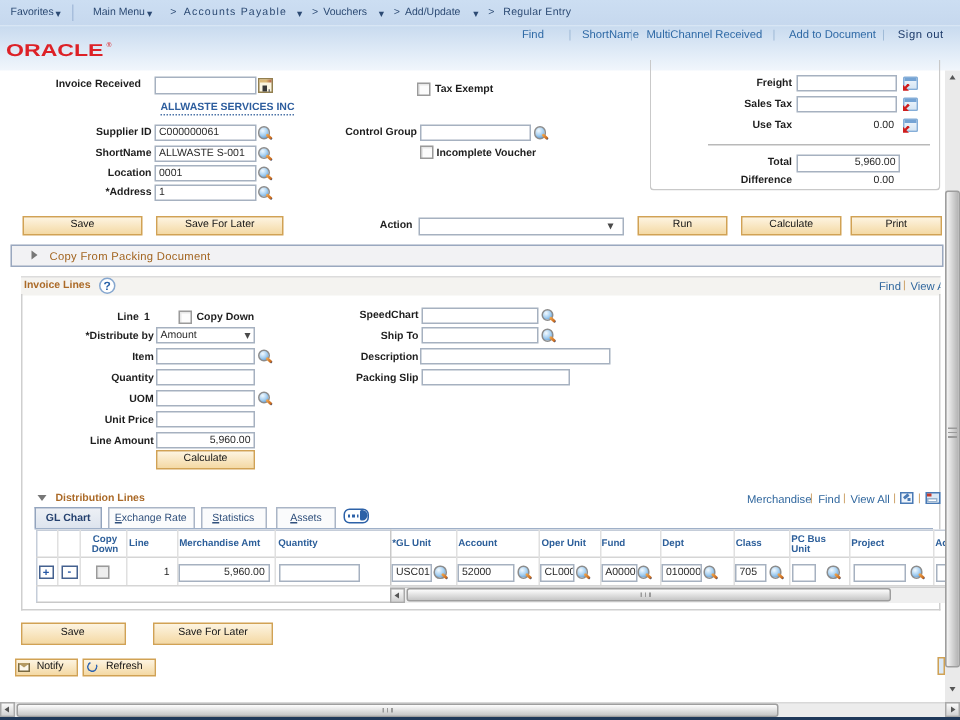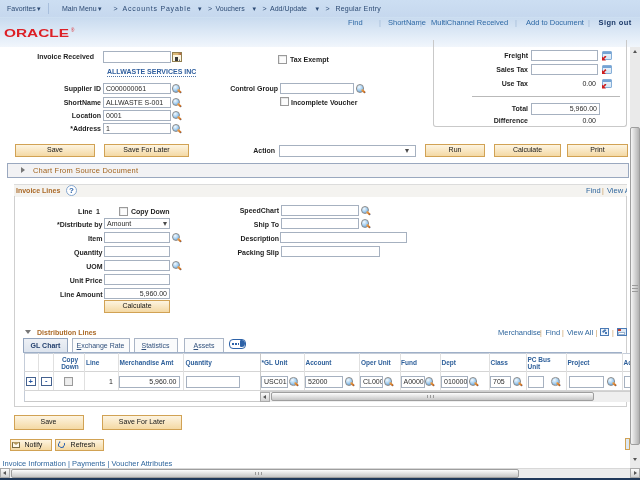--- a/index.html
+++ b/index.html
@@ -60,21 +60,21 @@
     </svg>
 
 <div class="lnk" style="left:348px;top:19px;color:#2e69a5">Find</div>
 <div class="lnk" style="left:379px;top:19px;color:#9db8d6">|</div>
 <div class="lnk" style="left:388px;top:19px;color:#2e69a5">ShortName</div>
 <div class="lnk" style="left:420px;top:19px;color:#9db8d6">|</div>
 <div class="lnk" style="left:431px;top:19px;color:#2e69a5">MultiChannel Received</div>
 <div class="lnk" style="left:515px;top:19px;color:#9db8d6">|</div>
 <div class="lnk" style="left:526px;top:19px;color:#2e69a5">Add to Document</div>
 <div class="lnk" style="left:588px;top:19px;color:#9db8d6">|</div>
-<div class="lnk" style="left:598.5px;top:19px;color:#1c3a69;font-weight:bold;letter-spacing:.4px">Sign out</div>
+<div class="lnk" style="left:598.5px;top:19px;color:#1c3a69;font-weight:normal;letter-spacing:.4px">Sign out</div>
 
 <div class="ab" style="left:433px;top:40px;width:194px;height:87px;border:1px solid #c9c9c9;border-top:none;border-radius:0 0 3px 3px"></div>
 <div class="lbl rl" style="right:112px;top:52px">Freight</div>
 <div class="inp" style="left:531px;top:50px;width:67px;height:11px"></div>
 <div class="lbl rl" style="right:112px;top:65.5px">Sales Tax</div>
 <div class="inp" style="left:531px;top:63.5px;width:67px;height:11px"></div>
 <div class="lbl rl" style="right:112px;top:79.5px">Use Tax</div>
 <div class="txt" style="left:566px;top:79.5px;width:30px;text-align:right">0.00</div>
 <div class="hline" style="left:472px;top:96px;width:148px;background:#b9b9b9"></div>
 <div class="lbl rl" style="right:112px;top:105px">Total</div>
@@ -116,21 +116,21 @@
 <div class="btn" style="left:104px;top:144px;width:85px;height:13px">Save For Later</div>
 <div class="lbl rl" style="right:365px;top:147px">Action</div>
 <div class="sel" style="left:279px;top:145px;width:137px;height:12px"></div>
 <div class="sela" style="left:405px;top:149px"></div>
 <div class="btn" style="left:425px;top:144px;width:60px;height:13px">Run</div>
 <div class="btn" style="left:494px;top:144px;width:67px;height:13px">Calculate</div>
 <div class="btn" style="left:567px;top:144px;width:61px;height:13px">Print</div>
 
 <div class="ab" style="left:7px;top:163px;width:622px;height:15px;background:#f2f2f4;border:1px solid #9aa8bf"></div>
 <div class="tri-r" style="left:21px;top:167px"></div>
-<div class="ab" style="left:33px;top:166px;font-size:7.5px;color:#a2641f;letter-spacing:.2px;white-space:nowrap">Chart From Source Document</div>
+<div class="ab" style="left:33px;top:166px;font-size:7.5px;color:#a2641f;letter-spacing:.2px;white-space:nowrap">Copy From Packing Document</div>
 
 <div class="ab" style="left:14px;top:184px;width:613px;height:13px;background:#f4f3f0;border-top:1px solid #dcdcdc"></div>
 <div class="sect" style="left:16px;top:187px">Invoice Lines</div>
 <div class="ab" style="left:66px;top:185px;width:11px;height:11px;border:1px solid #86a7cf;border-radius:50%;background:#fff;font-size:8px;color:#2a62a8;text-align:center;line-height:10px;font-weight:bold">?</div>
 <div class="lnk" style="left:586px;top:187px">Find</div>
 <div class="ab" style="left:602px;top:187px;font-size:7px;color:#c89858">|</div>
 <div class="lnk" style="left:607px;top:187px;width:20px;overflow:hidden">View All</div>
 
 <div class="ab" style="left:14px;top:196px;width:613px;height:211px;border:1px solid #cfcfcf;border-top:none"></div>
 
@@ -255,21 +255,20 @@
 <div class="ab" style="left:427px;top:394.5px;width:7px;height:3px;background:repeating-linear-gradient(90deg,#9a9a9a 0 1px,transparent 1px 3px)"></div>
 
 <div class="btn" style="left:13.5px;top:414.5px;width:70px;height:15px;line-height:12px">Save</div>
 <div class="btn" style="left:102px;top:414.5px;width:80px;height:15px;line-height:12px">Save For Later</div>
 <div class="btn" style="left:9.5px;top:439px;width:42px;height:12px;line-height:10px">&nbsp;&nbsp;&nbsp;Notify</div>
 <div class="ab" style="left:12px;top:441.5px;width:8px;height:6px;background:#fdf8ec;border:1px solid #7a6a40"></div>
 <div class="ab" style="left:12px;top:441.5px;width:0;height:0;border-left:4px solid transparent;border-right:4px solid transparent;border-top:3px solid #b59a62"></div>
 <div class="btn" style="left:54.5px;top:439px;width:49px;height:12px;line-height:10px">&nbsp;&nbsp;&nbsp;&nbsp;Refresh</div>
 <div class="ab" style="left:58px;top:441px;width:7px;height:7px;border:1.5px solid #2b62b0;border-radius:50%;border-top-color:transparent;transform:rotate(20deg)"></div>
 <div class="ab" style="left:624.5px;top:438px;width:5px;height:12px;border:1px solid #d1a254;background:#dce9f6"></div>
-<div class="lnk" style="left:2.5px;top:459.5px">Invoice Information&nbsp;|&nbsp;Payments&nbsp;|&nbsp;Voucher Attributes</div>
 
 <div class="ab" style="left:0px;top:468px;width:640px;height:10px;background:#ececec;border-top:1px solid #d8d8d8"></div>
 <div class="ab" style="left:0px;top:468px;width:10px;height:10px;background:linear-gradient(#fbfbfb,#d2d2d2);border:1px solid #aaa"></div>
 <div class="sba" style="left:3px;top:470.5px;border-top:2.5px solid transparent;border-bottom:2.5px solid transparent;border-right:3.5px solid #555"></div>
 <div class="ab" style="left:11px;top:469px;width:508px;height:8.5px;background:linear-gradient(#fdfdfd,#c6c6c6);border:1px solid #9e9e9e;border-radius:2px"></div>
 <div class="ab" style="left:255px;top:471.5px;width:8px;height:3px;background:repeating-linear-gradient(90deg,#9a9a9a 0 1px,transparent 1px 3px)"></div>
 <div class="ab" style="left:630px;top:468px;width:10px;height:10px;background:linear-gradient(#fbfbfb,#d2d2d2);border:1px solid #aaa"></div>
 <div class="sba" style="left:633.5px;top:470.5px;border-top:2.5px solid transparent;border-bottom:2.5px solid transparent;border-left:3.5px solid #555"></div>
 <div class="ab" style="left:0px;top:478px;width:640px;height:2px;background:#20395a"></div>
 

